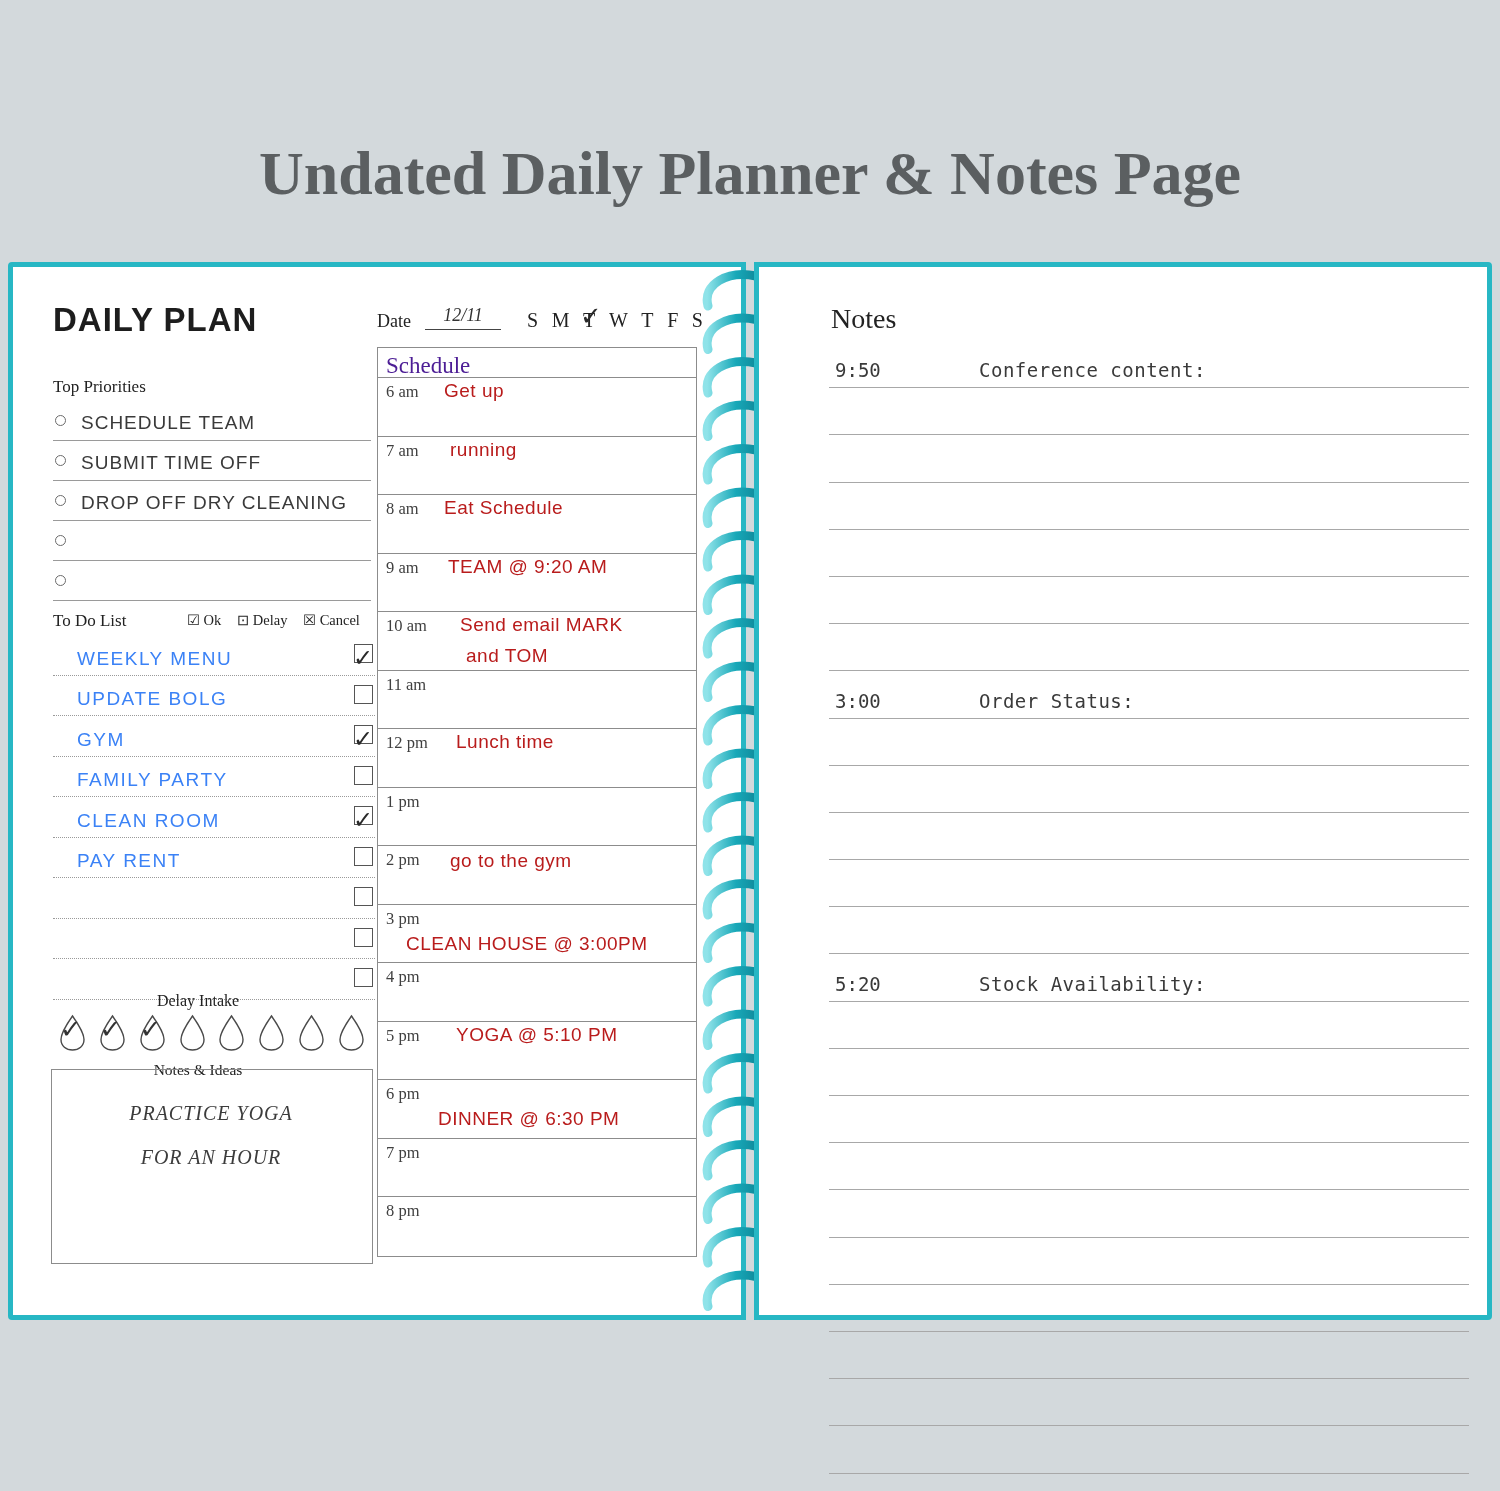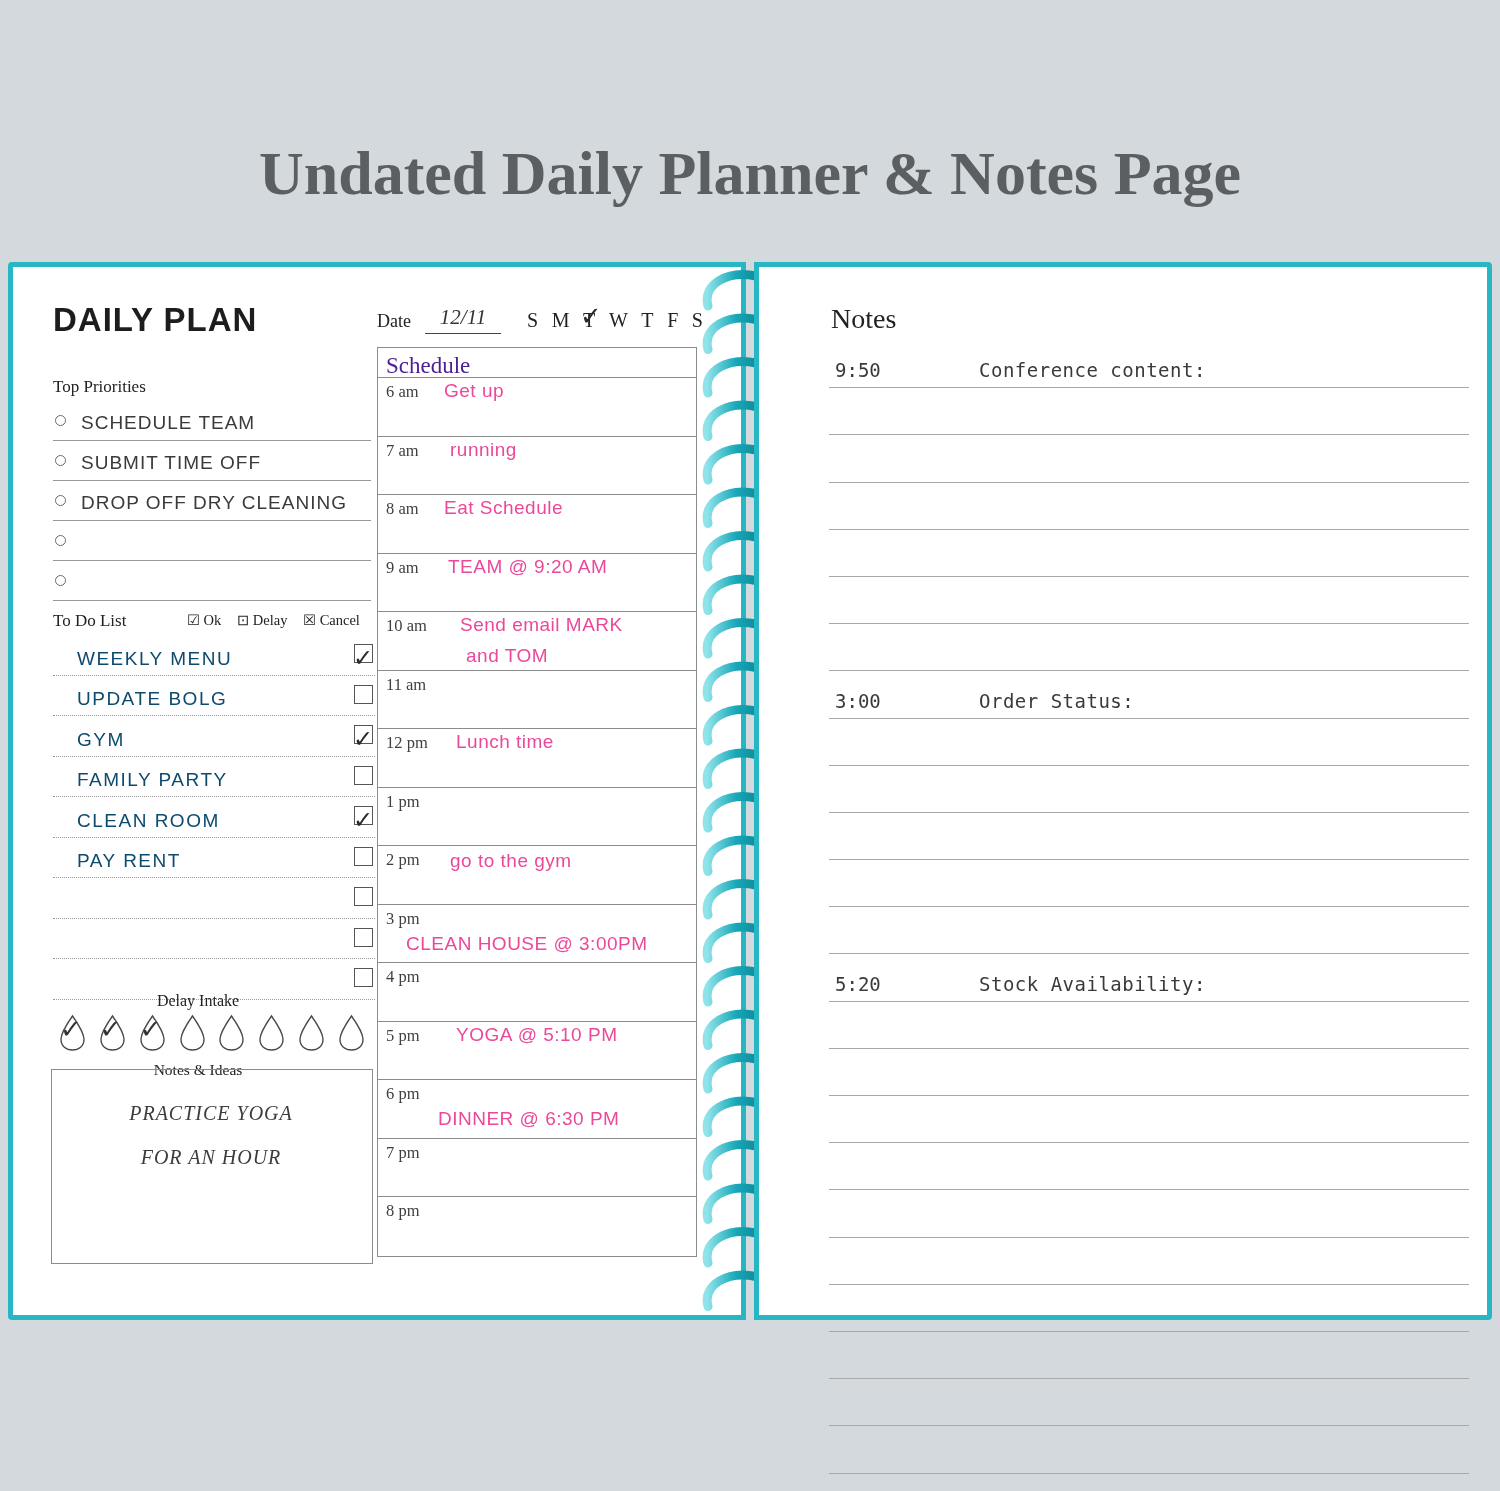--- a/index.html
+++ b/index.html
@@ -113,21 +113,21 @@
     border-bottom: 1px dotted #9a9a9a;
     position: relative;
   }
   .todo-text {
     position: absolute;
     left: 24px;
     bottom: 5px;
     font-family: "Liberation Sans", sans-serif;
     font-size: 19px;
     letter-spacing: 1.5px;
-    color: #0c4a6e;
+    color: #3b82f6;
   }
   .todo-box {
     position: absolute;
     right: 2px;
     top: 9px;
     width: 17px; height: 17px;
     border: 1px solid #555;
   }
   .todo-check {
     position: absolute;
@@ -208,21 +208,21 @@
     position: absolute; left: 0; top: 6px;
     font-family: "Liberation Serif", serif;
     font-size: 18px; color: #222;
   }
   .date-value {
     position: absolute; left: 48px; top: 0px;
     width: 76px;
     text-align: center;
     font-family: "Liberation Serif", serif;
     font-style: italic;
-    font-size: 21px;
+    font-size: 18px;
     color: #333;
     border-bottom: 1.5px solid #444;
     padding-bottom: 3px;
   }
   .weekdays {
     position: absolute;
     left: 150px; top: 4px;
     width: 176px;
     display: flex;
     justify-content: space-between;
@@ -267,21 +267,21 @@
     position: absolute;
     left: 8px; top: 4px;
     font-family: "Liberation Serif", serif;
     font-size: 16.5px;
     color: #404040;
   }
   .sch-entry {
     position: absolute;
     font-family: "Liberation Sans", sans-serif;
     font-size: 19px;
-    color: #ec4899;
+    color: #b91c1c;
     letter-spacing: 0.5px;
     white-space: nowrap;
   }
 
   
   #spiral {
     position: absolute;
     left: 690px; top: 0px;
     width: 104px; height: 1058px;
     pointer-events: none;

